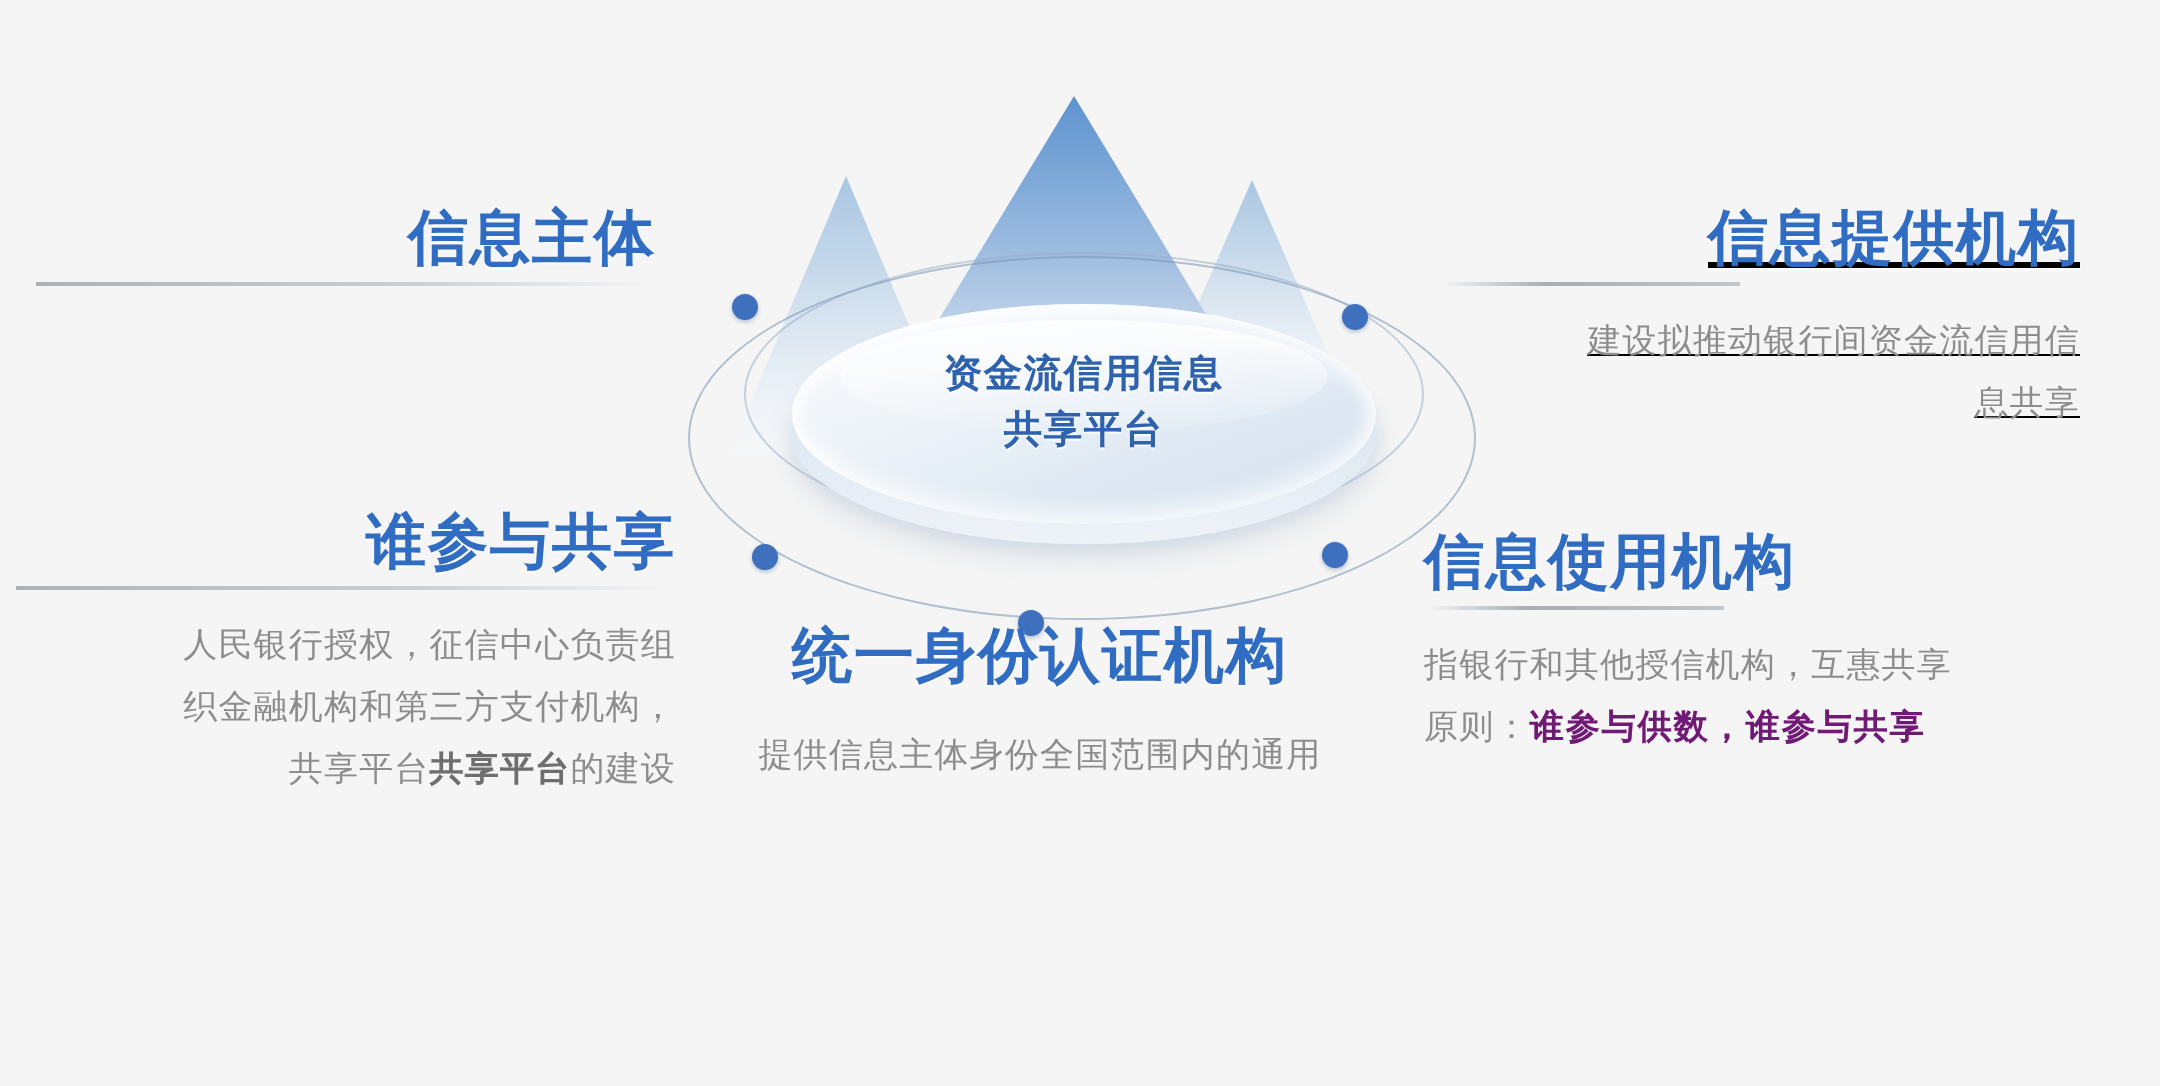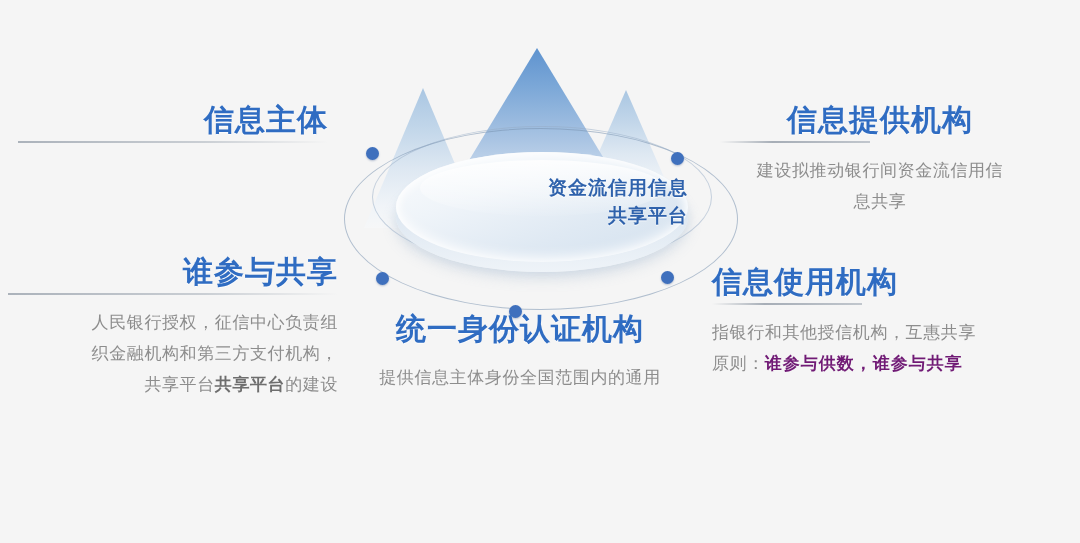--- a/index.html
+++ b/index.html
@@ -112,21 +112,21 @@
     position: absolute;
     left: 120px; top: 130px;
     width: 244px; height: 56px;
     border-radius: 50%;
     background: linear-gradient(180deg, rgba(255,255,255,0.85), rgba(255,255,255,0.05));
   }
   #center-label {
     position: absolute;
     left: 96px; top: 144px;
     width: 292px;
-    text-align: right;
+    text-align: center;
     font-family: "Liberation Sans", "DejaVu Sans", sans-serif;
     font-weight: bold;
     font-size: 19px;
     line-height: 28px;
     color: #2f62ac;
     letter-spacing: 1px;
     text-shadow: 0 1px 1px rgba(255,255,255,0.9);
   }
 
   .dot {
@@ -181,21 +181,21 @@
     letter-spacing: 1px;
   }
 
   
   #block-subject   { left: 18px;  top: 103px;  width: 310px; text-align: right; }
   #block-subject h3 { text-align: right; }
 
   #block-credit    { left: 8px;   top: 255px;  width: 330px; text-align: right; }
   #block-credit h3 { text-align: right; }
 
-  #block-provider  { left: 720px; top: 103px;  width: 320px; text-align: center; }
+  #block-provider  { left: 720px; top: 103px;  width: 320px; text-align: right; text-decoration: underline; }
   #block-user      { left: 712px; top: 265px;  width: 336px; text-align: left; }
 
   #block-identity  { left: 342px; top: 312px;  width: 356px; text-align: center; }
   #block-identity h3 { text-align: center; }
 </style>
 </head>
 <body>
 
 <div id="canvas">
 

